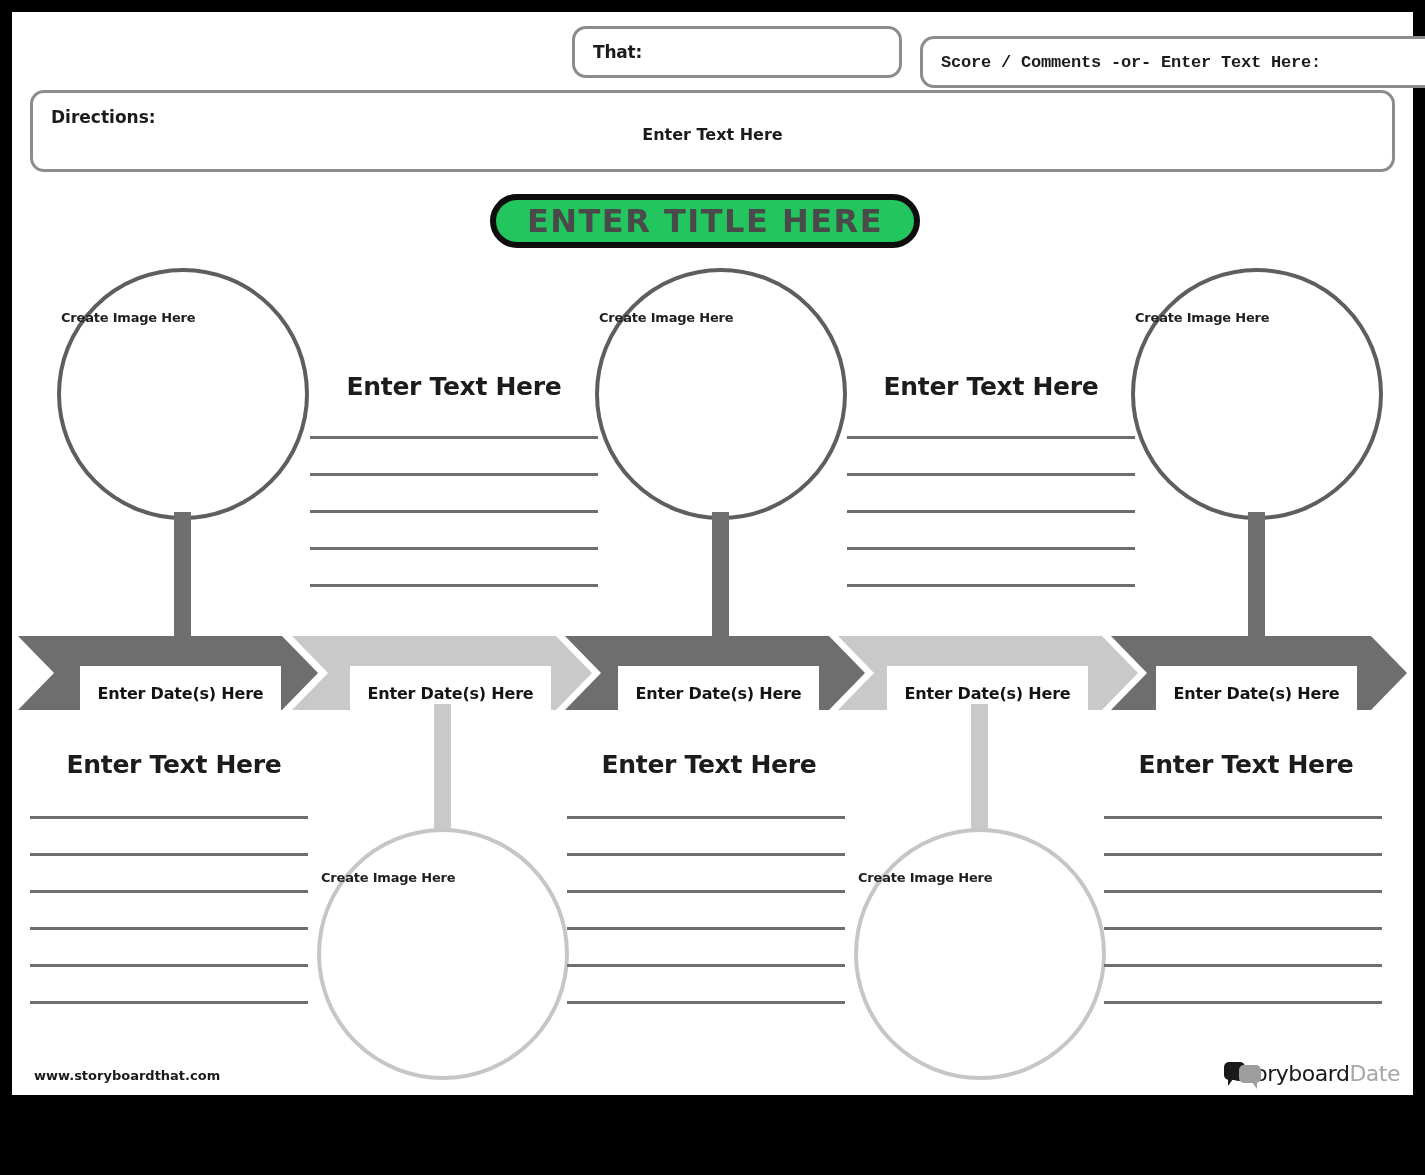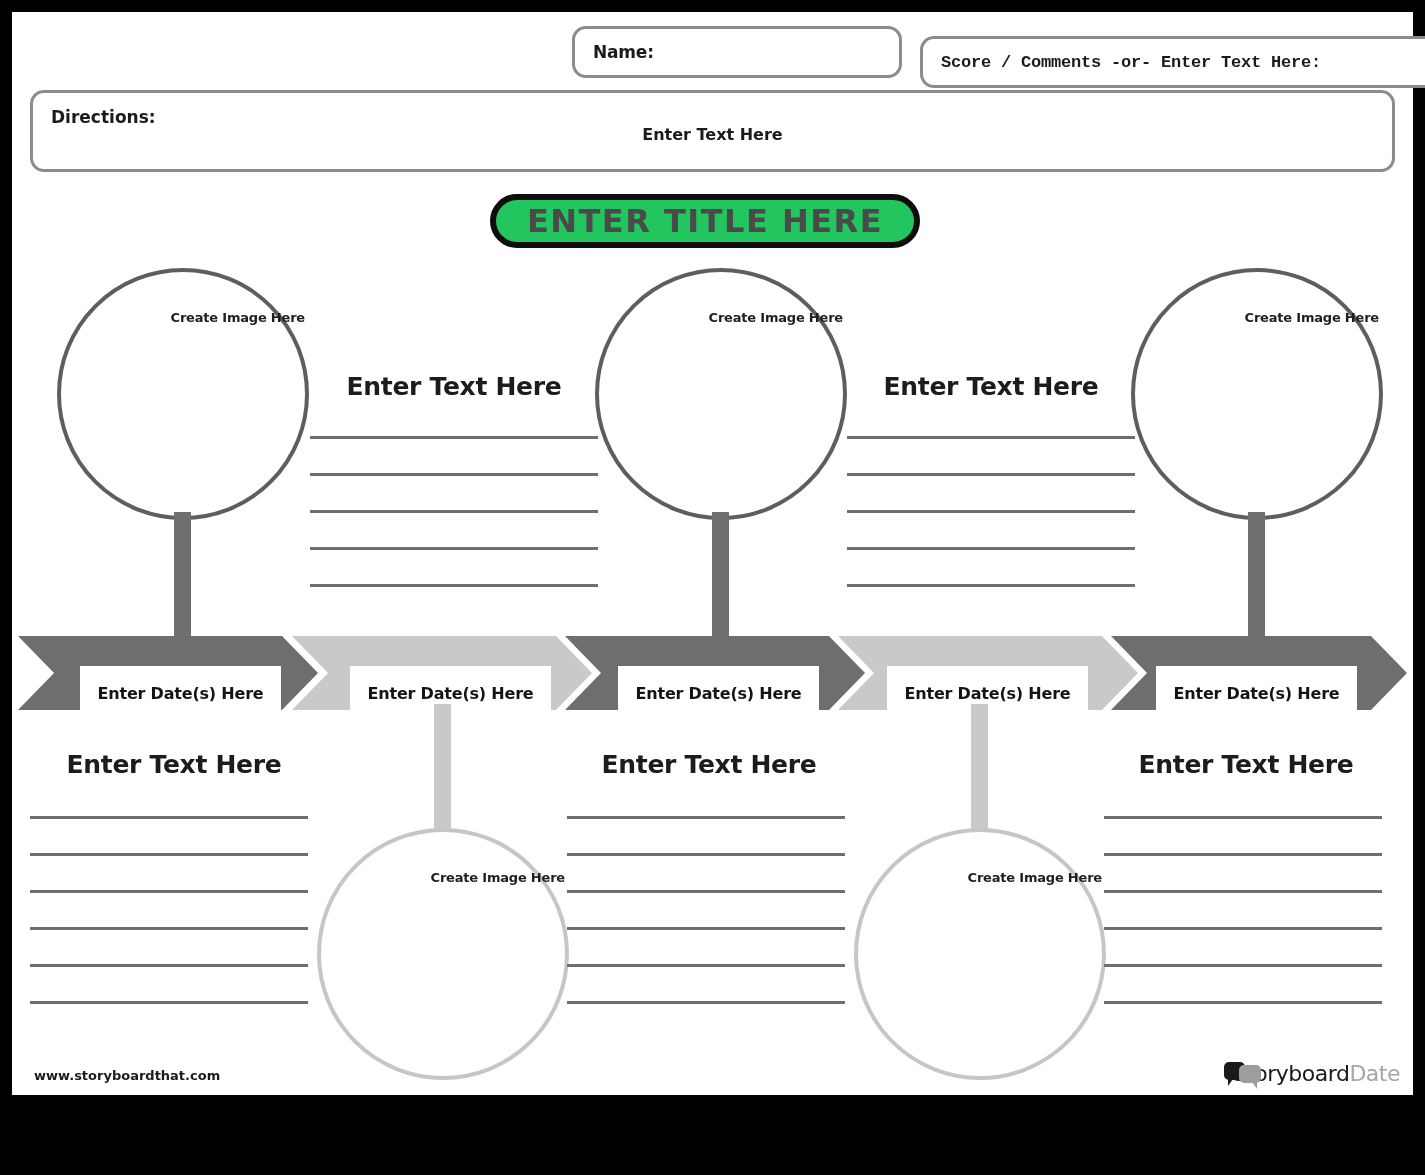--- a/index.html
+++ b/index.html
@@ -91,21 +91,21 @@
     position: absolute;
     border-radius: 50%;
     background: #ffffff;
   }
   .circle.dark  { border: 4px solid #5e5e5e; }
   .circle.lite  { border: 4px solid #c6c6c6; }
   .circle-label {
     position: absolute;
     left: 0; right: 0;
     top: 38px;
-    text-align: right;
+    text-align: left;
     font-size: 13px;
     font-weight: bold;
     color: #1f1f1f;
     letter-spacing: -0.2px;
   }
 
   .stem { position: absolute; width: 17px; }
   .stem.dark { background: #6f6f6f; }
   .stem.lite { background: #c9c9c9; }
 
@@ -191,21 +191,21 @@
   #logo-word .a { color: #1a1a1a; }
   #logo-word .b { color: #a6a6a6; }
 </style>
 </head>
 <body>
 
 <div id="page">
 
 
   <div class="hdr-box light" id="date-box">
-    <span class="hdr-label">Name:</span>
+    <span class="hdr-label">That:</span>
   </div>
 
   <div class="hdr-box light" id="score-box">
     <span class="hdr-label">Score / Comments -or- Enter Text Here:</span>
   </div>
 
   <div class="hdr-box light" id="directions-box">
     <span id="directions-label">Directions:</span>
     <span id="directions-value">Enter Text Here</span>
   </div>

